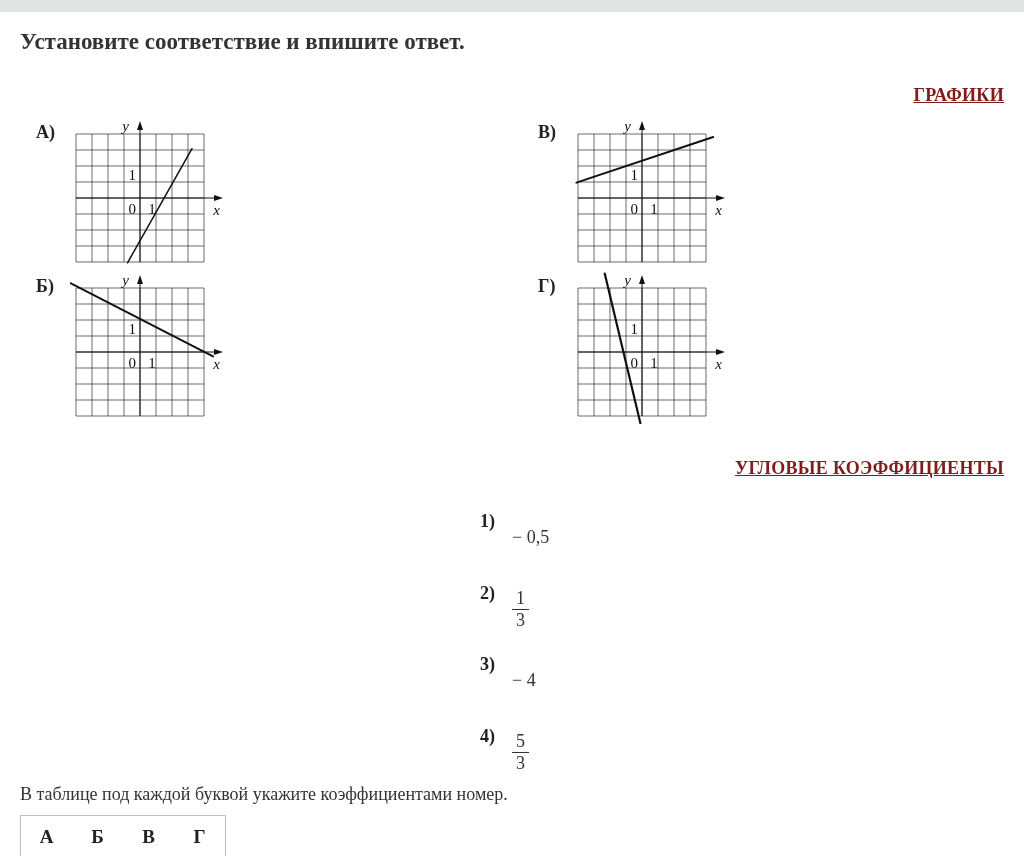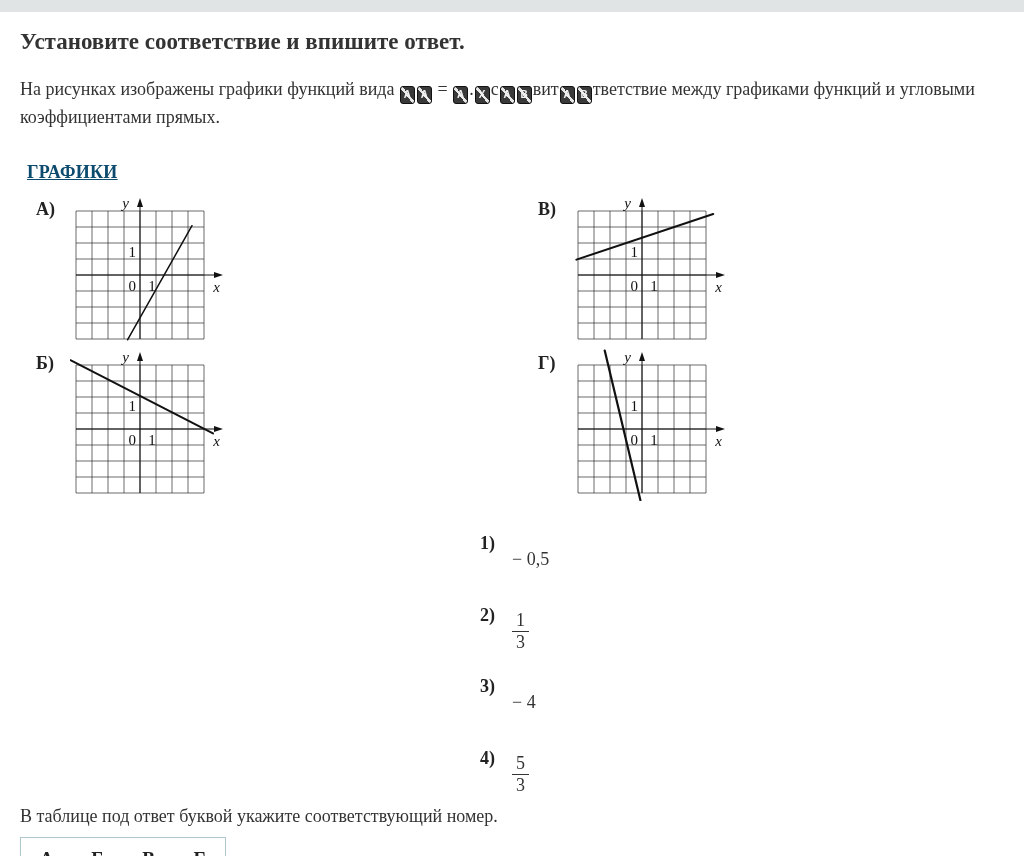--- a/index.html
+++ b/index.html
@@ -6,21 +6,21 @@
   body{width:1024px;height:856px;font-family:"Liberation Serif",serif;color:#333;overflow:hidden;}
   .topbar{height:12px;background:#e0e4e5;}
   .content{padding:0 20px;}
   .title{margin:17px 0 0 0;font-size:23px;font-weight:bold;color:#333;}
   .problem{margin:21px 0 0 0;font-size:18px;line-height:1.55;max-width:990px;color:#333;}
   .tofu{display:inline-block;min-width:13px;height:16px;background:#3a3a3a;
         background-image:linear-gradient(to top right,transparent 44%,#e8e8e8 44%,#e8e8e8 56%,transparent 56%);
         border:1px solid #111;border-radius:3px;margin:0 1px;vertical-align:-3px;
         color:#f2f2f2;font-size:10px;font-weight:bold;text-align:center;line-height:15px;
         font-family:"Liberation Sans",sans-serif;}
-  .section-heading{margin:30px 0 0 7px;font-size:18px;font-weight:bold;text-decoration:underline;letter-spacing:.3px;color:#0c4a6e;}
+  .section-heading{margin:30px 0 0 7px;font-size:18px;font-weight:bold;text-decoration:underline;letter-spacing:.3px;color:#7f1d1d;text-align:right;}
   .graphs-grid{display:grid;grid-template-columns:502px auto;row-gap:2px;margin-top:12px;}
   .graph-block{display:flex;align-items:flex-start;}
   .graph-label{font-weight:bold;font-size:18px;margin:4px 6px 0 16px;width:28px;color:#222;}
   .graph-svg{display:block;}
   .coeffs-heading{margin-top:34px;}
   .coeff-list{margin:16px 0 0 460px;font-size:18px;}
   .coeff-row{display:flex;align-items:center;margin-bottom:8px;min-height:28px;}
   .coeff-num{font-weight:bold;width:32px;color:#222;}
   .coeff-val{color:#333;margin-top:32px;}
   .frac{display:inline-flex;flex-direction:column;text-align:center;line-height:1.15;}
@@ -41,21 +41,20 @@
   .stepper span{color:#fff;font-size:7px;line-height:5px;font-family:"DejaVu Sans",sans-serif;}
 </style>
 </head>
 <body>
 
 <div class="topbar"></div>
 
 <div class="content">
   <div class="title">Установите соответствие и впишите ответ.</div>
 
-  <p class="problem" id="problem-para">На рисунках изображены графики функций вида <span class="tofu">A</span><span class="tofu">A</span> = <span class="tofu">A</span>.<span class="tofu">X</span>с<span class="tofu">A</span><span class="tofu">B</span>вит<span class="tofu">A</span><span class="tofu">B</span>тветствие между графиками функций и угловыми коэффициентами прямых.</p>
 
   <div class="section-heading">ГРАФИКИ</div>
 
   <div class="graphs-grid" id="graphs">
       <div class="graph-block">
         <span class="graph-label">А)</span>
         <svg width="160" height="152" viewBox="0 0 160 152" class="graph-svg">
           <g stroke="#2b2b2b" stroke-width="0.7">
             <line x1="6" y1="16" x2="6" y2="144"></line>
             <line x1="22" y1="16" x2="22" y2="144"></line>
@@ -196,20 +195,21 @@
           <text fill="#111" font-size="15" font-family="&quot;Liberation Serif&quot;,serif" x="59" y="13" font-style="italic" text-anchor="end">y</text>
           <text fill="#111" font-size="15" font-family="&quot;Liberation Serif&quot;,serif" x="150" y="97" font-style="italic" text-anchor="end">x</text>
           <text fill="#111" font-size="15" font-family="&quot;Liberation Serif&quot;,serif" x="66" y="62" text-anchor="end">1</text>
           <text fill="#111" font-size="15" font-family="&quot;Liberation Serif&quot;,serif" x="66" y="96" text-anchor="end">0</text>
           <text fill="#111" font-size="15" font-family="&quot;Liberation Serif&quot;,serif" x="82" y="96" text-anchor="middle">1</text>
           <line x1="32.72" y1="1.5999999999999943" x2="68.4" y2="151.2" stroke="#111" stroke-width="2.2" stroke-linecap="round"></line>
         </svg>
       </div>
     </div>
 
+  <div class="section-heading coeffs-heading">УГЛОВЫЕ КОЭФФИЦИЕНТЫ</div>
 
   <div class="coeff-list" id="coeff-list">
       <div class="coeff-row">
         <span class="coeff-num">1)</span>
         <span class="coeff-val">− 0,5</span>
       </div>
       <div class="coeff-row">
         <span class="coeff-num">2)</span>
         <span class="coeff-val"><span class="frac">
             <span class="num">1</span>
@@ -222,21 +222,21 @@
       </div>
       <div class="coeff-row">
         <span class="coeff-num">4)</span>
         <span class="coeff-val"><span class="frac">
             <span class="num">5</span>
             <span class="den">3</span>
           </span></span>
       </div>
     </div>
 
-  <p class="instruction">В таблице под ответ буквой укажите соответствующий номер.</p>
+  <p class="instruction">В таблице под каждой буквой укажите коэффициентами номер.</p>
 
   <table class="answer-table">
     <thead>
         <tr id="answer-headers">
           <th>А</th>
           <th>Б</th>
           <th>В</th>
           <th>Г</th>
         </tr>
       </thead>

